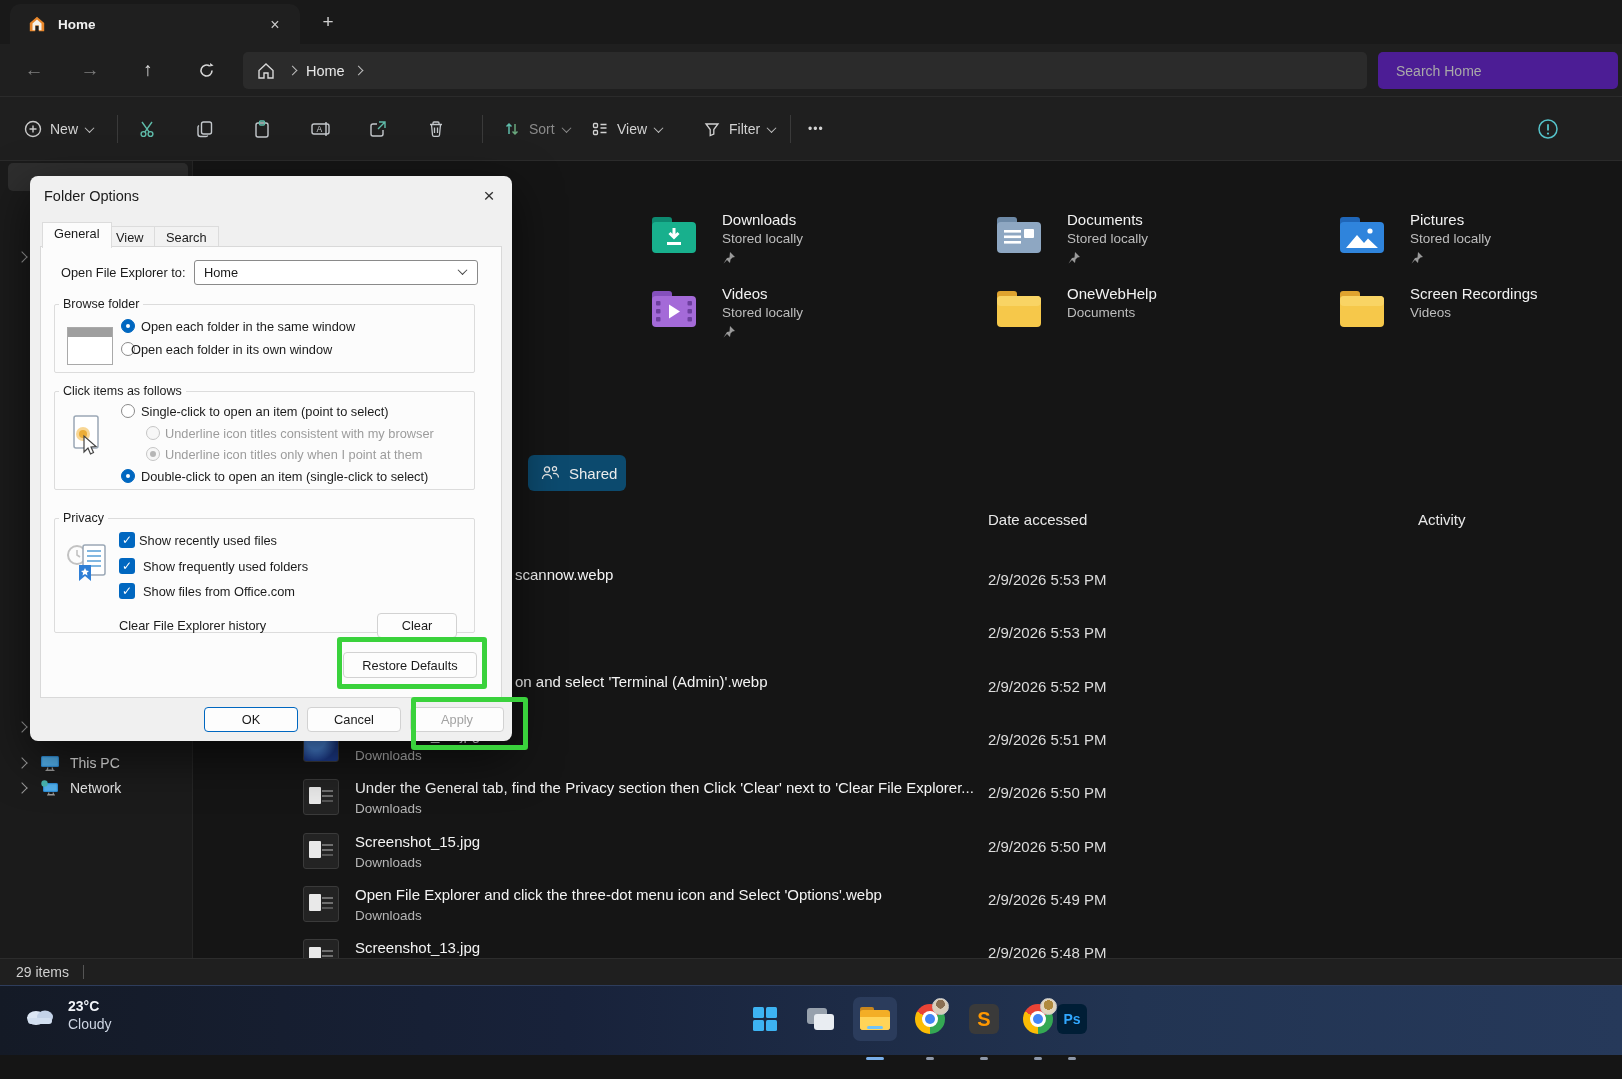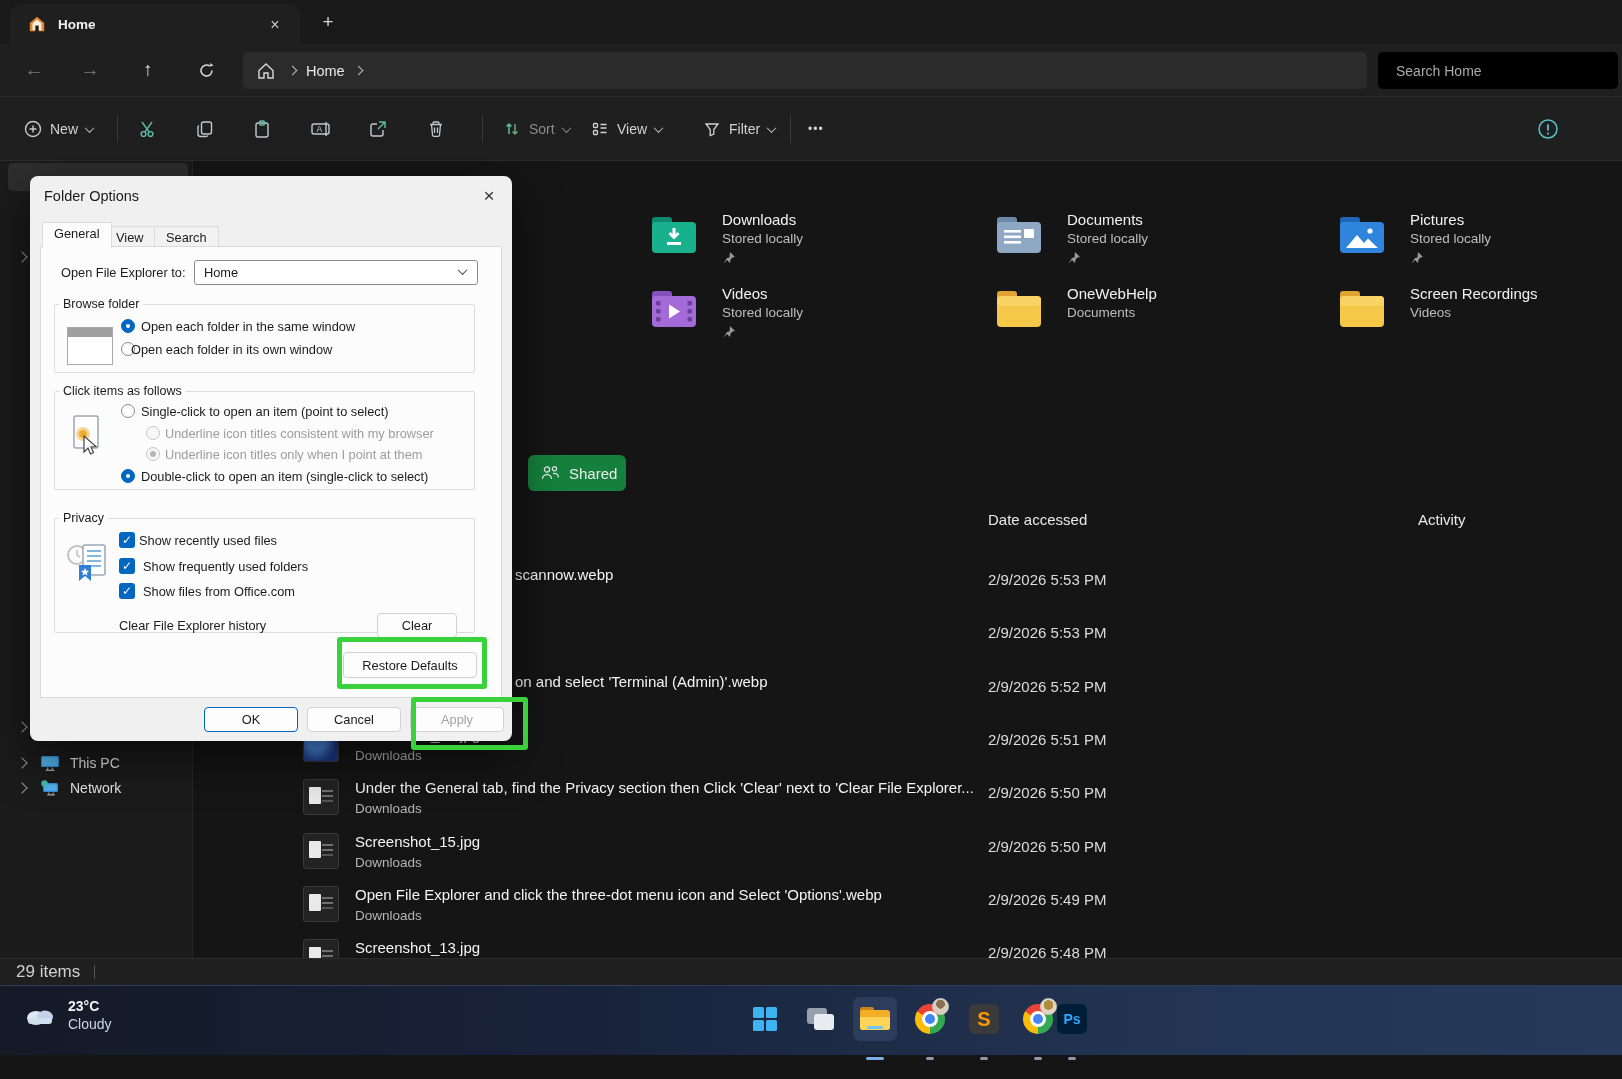--- a/index.html
+++ b/index.html
@@ -14,21 +14,21 @@
   #tab-title { margin-left:12px; font-size:13.5px; font-weight:700; color:#f0f0f0; }
   #tab-close { position:absolute; right:14px; top:10px; width:22px; height:22px; border-radius:4px; color:#c9c9c9; font-size:16px; display:flex; align-items:center; justify-content:center; }
   #newtab-btn { position:absolute; left:316px; top:10px; width:24px; height:24px; color:#cfcfcf; font-size:19px; display:flex; align-items:center; justify-content:center; border-radius:4px; }
 
   #navbar { position:absolute; left:0; top:44px; width:1622px; height:52px; background:#1f1f1f; }
   .nav-btn { position:absolute; top:12px; width:28px; height:28px; display:flex; align-items:center; justify-content:center; font-size:19px; color:#d7d7d7; border-radius:4px; }
   .nav-btn.dim { color:#7f7f7f; }
   #breadcrumb { position:absolute; left:243px; top:8px; width:1124px; height:37px; background:#2b2b2b; border-radius:5px; display:flex; align-items:center; color:#e8e8e8; }
   #breadcrumb .crumb-home { margin-left:14px; }
   #breadcrumb .crumb-label { font-size:14.5px; margin:0 10px; }
-  #searchbox { position:absolute; left:1378px; top:8px; width:240px; height:37px; background:#000000; border-radius:5px; display:flex; align-items:center;text-align:right; }
+  #searchbox { position:absolute; left:1378px; top:8px; width:240px; height:37px; background:#4c1d95; border-radius:5px; display:flex; align-items:center;text-align:right; }
   #searchbox span { margin-left:18px; font-size:14px; color:#a9a9a9; }
 
   #toolbar { position:absolute; left:0; top:96px; width:1622px; height:65px; background:#1f1f1f; border-top:1px solid #2b2b2b; border-bottom:1px solid #2b2b2b; }
   .tbtn { position:absolute; top:14px; height:36px; display:flex; align-items:center; gap:8px; color:#d2d2d2; font-size:14px; border-radius:4px; padding:0 8px; }
   .tico { position:absolute; top:16px; width:32px; height:32px; display:flex; align-items:center; justify-content:center; border-radius:4px; }
   .tsep { position:absolute; top:18px; width:1px; height:28px; background:#3a3a3a; }
   .chev { display:inline-block; width:7px; height:7px; border-right:1.4px solid #bdbdbd; border-bottom:1.4px solid #bdbdbd; }
   .chev-down { transform:rotate(45deg) translate(-1px,-1px); }
   .chev-right { transform:rotate(-45deg); }
   .dim-label { color:#8a8a8a; }
@@ -43,39 +43,39 @@
   #content { position:absolute; left:193px; top:161px; width:1429px; height:797px; background:#151515; overflow:hidden; }
 
   
   .ftile { position:absolute; width:330px; height:70px; display:flex; }
   .ftile .ficon { width:48px; height:42px; margin-top:4px; }
   .ftile .ftxt { margin-left:24px; }
   .ftile .fname { font-size:15px; color:#f2f2f2; margin-top:1px; }
   .ftile .fsub { font-size:13.5px; color:#bdbdbd; margin-top:3px; }
   .ftile .fpin { margin-top:5px; width:14px; height:14px; }
 
-  #shared-pill { position:absolute; left:335px; top:294px; width:98px; height:36px; background:#15803d; border-radius:6px; display:flex; align-items:center; }
+  #shared-pill { position:absolute; left:335px; top:294px; width:98px; height:36px; background:#0c4a6e; border-radius:6px; display:flex; align-items:center; }
   #shared-pill span { font-size:15px; color:#ececec; margin-left:9px; }
   #shared-pill svg { margin-left:13px; }
 
   .col-header { position:absolute; top:350px; font-size:15px; color:#e8e8e8; }
 
   .file-row { position:absolute; left:0; width:1429px; height:53px; }
   .file-row .thumb { position:absolute; left:110px; top:4px; width:36px; height:36px; border-radius:3px; }
   .thumb.doc { background:#232323; border:1px solid #3a3a3a; }
   .thumb.doc::before { content:""; position:absolute; left:5px; top:7px; width:12px; height:17px; background:#e9e9e9; border-radius:1px; }
   .thumb.doc::after { content:""; position:absolute; right:5px; top:10px; width:11px; height:2px; background:#6f6f6f; box-shadow:0 5px 0 #6f6f6f, 0 10px 0 #555; }
   .thumb.blue { background:radial-gradient(circle at 35% 40%, #4f8fe8 0 30%, #1d3c8f 70%); border:1px solid #3a3a3a; }
   .file-row .fname { position:absolute; left:162px; top:4px; font-size:15px; color:#f4f4f4; white-space:nowrap; }
   .file-row .fsub { position:absolute; left:162px; top:26px; font-size:13.5px; color:#b5b5b5; }
   .file-row .fdate { position:absolute; left:795px; top:9px; font-size:15px; color:#dcdcdc; white-space:nowrap; }
   .file-row.clipped .fname { left:322px; }
 
   #statusbar { position:absolute; left:0; top:958px; width:1622px; height:27px; background:#1f1f1f; border-top:1px solid #2c2c2c; display:flex; align-items:center; }
-  #statusbar .items { font-size:17px; color:#cfcfcf; margin-left:16px; }
+  #statusbar .items { font-size:14px; color:#cfcfcf; margin-left:16px; }
   #statusbar .sdiv { width:1px; height:14px; background:#555; margin-left:14px; }
 
   
   #taskbar { position:absolute; left:0; top:985px; width:1622px; height:70px; background:linear-gradient(90deg,#141a26 0%,#18223a 35%,#223452 70%,#26395a 100%); border-top:1px solid #2e3d5c; }
   .tb-slot { position:absolute; top:11px; width:44px; height:44px; border-radius:7px; display:flex; align-items:center; justify-content:center; }
   .tb-slot.active { background:#2b3c5c; }
   .tb-ind { position:absolute; top:60px; width:8px; height:3px; border-radius:2px; background:#8d97a8; }
   .tb-ind.wide { width:18px; background:#79aee8; }
   #weather { position:absolute; left:22px; top:12px; display:flex; align-items:center; }
   #weather .wtxt { margin-left:10px; }

